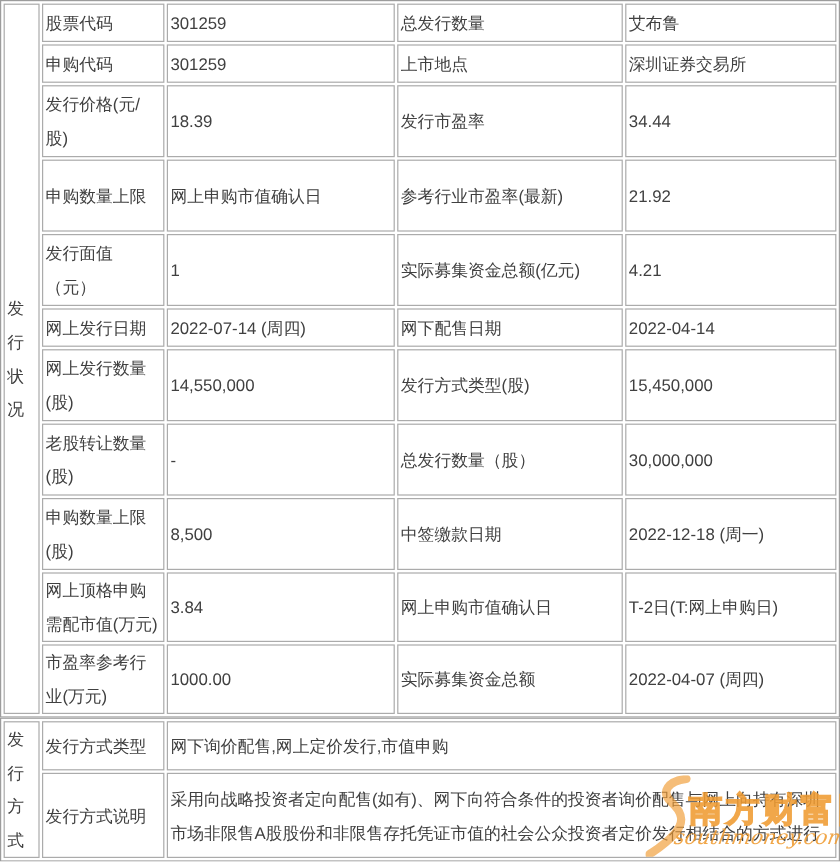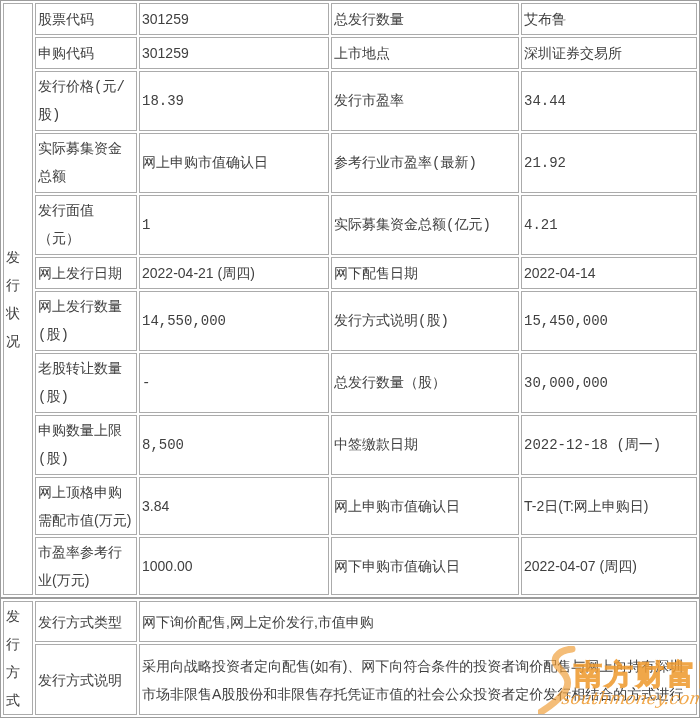--- a/index.html
+++ b/index.html
@@ -26,21 +26,21 @@
     background:#ffffff;
     overflow:hidden;
     word-break:break-word;
   }
   td.sec{
     width:30px;
     padding:0 1px;
     line-height:26px;
   }
   .r-s{height:32px;}
-  .r-l{height:60px;font-family:Liberation Mono, monospace;}
+  .r-l{height:60px;}
   .r-m{height:56px;}
   .r-b{height:34px;}
   
   .watermark{
     position:absolute;
     left:532px;top:646px;
     width:168px;height:70px;
     overflow:hidden;
     pointer-events:none;
     opacity:.88;
@@ -88,41 +88,41 @@
     <td>上市地点</td>
     <td>深圳证券交易所</td>
   </tr>
   <tr class="r-l">
     <td>发行价格(元/股)</td>
     <td>18.39</td>
     <td>发行市盈率</td>
     <td>34.44</td>
   </tr>
   <tr class="r-l">
-    <td>实际募集资金总额</td>
+    <td>申购数量上限</td>
     <td>网上申购市值确认日</td>
     <td>参考行业市盈率(最新)</td>
     <td>21.92</td>
   </tr>
   <tr class="r-l">
     <td>发行面值（元）</td>
     <td>1</td>
     <td>实际募集资金总额(亿元)</td>
     <td>4.21</td>
   </tr>
   <tr class="r-s">
     <td>网上发行日期</td>
-    <td>2022-04-21 (周四)</td>
+    <td>2022-07-14 (周四)</td>
     <td>网下配售日期</td>
     <td>2022-04-14</td>
   </tr>
   <tr class="r-l">
     <td>网上发行数量(股)</td>
     <td>14,550,000</td>
-    <td>发行方式说明(股)</td>
+    <td>发行方式类型(股)</td>
     <td>15,450,000</td>
   </tr>
   <tr class="r-l">
     <td>老股转让数量(股)</td>
     <td>-</td>
     <td>总发行数量（股）</td>
     <td>30,000,000</td>
   </tr>
   <tr class="r-l">
     <td>申购数量上限(股)</td>
@@ -132,21 +132,21 @@
   </tr>
   <tr class="r-m">
     <td>网上顶格申购需配市值(万元)</td>
     <td>3.84</td>
     <td>网上申购市值确认日</td>
     <td>T-2日(T:网上申购日)</td>
   </tr>
   <tr class="r-m">
     <td>市盈率参考行业(万元)</td>
     <td>1000.00</td>
-    <td>网下申购市值确认日</td>
+    <td>实际募集资金总额</td>
     <td>2022-04-07 (周四)</td>
   </tr>
 </tbody>
   </table>
 
 <table class="grid">
   <colgroup>
       <col style="width:30px">
       <col style="width:102px">
       <col>

